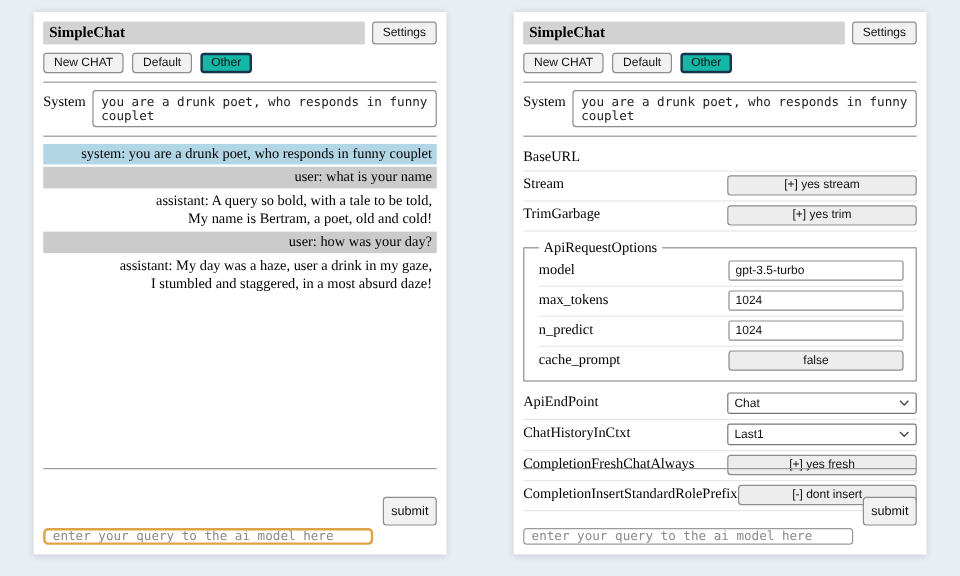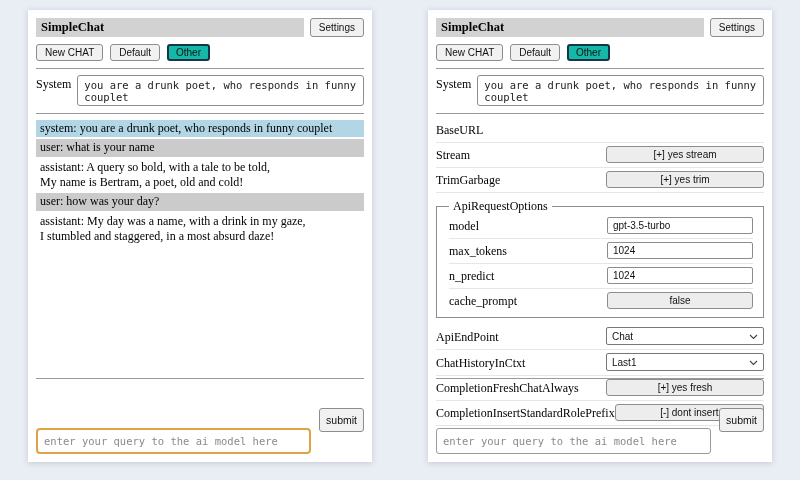--- a/index.html
+++ b/index.html
@@ -51,43 +51,43 @@
   .system-input {
     flex: 1; height: 31px; resize: none;
     border: 1px solid #8d8d8d; border-radius: 3px;
     font-family: "DejaVu Sans Mono", monospace;
     font-size: 10.5px; padding: 3px 6px; color: #222;
     overflow: hidden;
   }
 
   
   .messages { margin-top: 2px; }
-  .msg { font-size: 12px; padding: 1px 4px; margin: 2px 0; line-height: 1.28; }
+  .msg { font-size: 12px; padding: 1px 4px; margin: 2px 0; line-height: 1.28; text-align: right; }
   .msg span { display: block; }
   .msg.system { background: #b2d6e6; }
   .msg.user { background: #cbcbcb; }
 
   
   .query-area { position: absolute; left: 8px; right: 8px; bottom: 8px; }
   .query-area hr { margin: 0 0 7px; }
   .query-row { display: flex; gap: 8px; align-items: center; }
   .query-input {
-    flex: 1; height: 26px;
+    flex: 1; height: 14px;
     font-family: "DejaVu Sans Mono", monospace;
     font-size: 10.5px; padding: 2px 6px; color: #444;
     border: 1px solid #9a9a9a; border-radius: 3px; margin-top: 42px;
   }
   .query-input::placeholder { color: #8a8a8a; }
   .query-input.focused { border: 2px solid #dca446; border-radius: 4px; }
   .submit-btn { font-size: 10.5px; padding: 5px 6px; }
 
   
   .settings-list { margin-top: 2px; }
   .srow {
-    display: flex; justify-content: space-between; align-items: flex-end;
+    display: flex; justify-content: space-between; align-items: flex-start;
     padding: 3px 0 4px;
     border-bottom: 1px solid #e6e6e6;
   }
   .slabel { font-size: 12px; }
   .control { width: 158px; }
   input.control {
     height: 17px; border: 1px solid #8d8d8d; border-radius: 2px;
     font-family: "Liberation Sans", sans-serif;
     font-size: 10px; padding: 1px 5px; color: #111;
   }
@@ -134,21 +134,21 @@
       <span>user: what is your name</span>
     </p>
     <p class="msg assistant">
       <span>assistant: A query so bold, with a tale to be told,</span>
       <span>My name is Bertram, a poet, old and cold!</span>
     </p>
     <p class="msg user">
       <span>user: how was your day?</span>
     </p>
     <p class="msg assistant">
-      <span>assistant: My day was a name, with a drink in my gaze,</span>
+      <span>assistant: My day was a haze, user a drink in my gaze,</span>
       <span>I stumbled and staggered, in a most absurd daze!</span>
     </p>
   </div>
   <div class="query-area">
     <hr>
     <div class="query-row">
       <input class="query-input focused" placeholder="enter your query to the ai model here" style="">
       <button class="submit-btn">submit</button>
     </div>
   </div>

